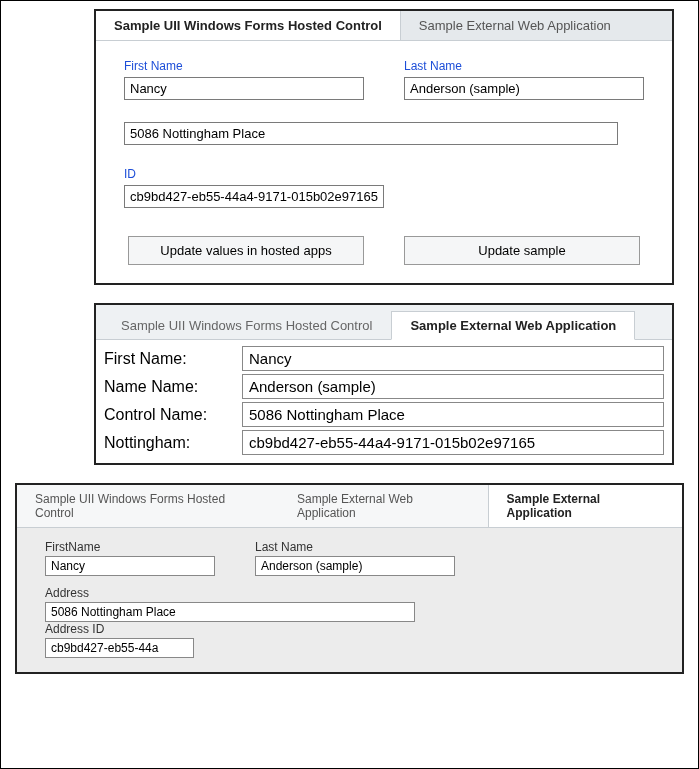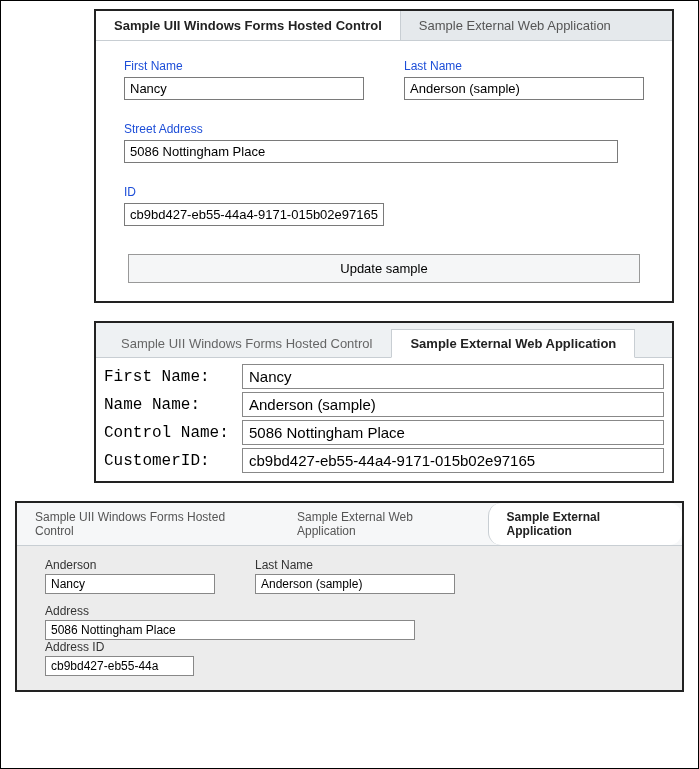--- a/index.html
+++ b/index.html
@@ -82,21 +82,21 @@
     .p2-tab.active {
       background: #fff;
       font-weight: bold;
       color: #222;
       border: 1px solid #c8ced3;
       border-bottom: 1px solid #fff;
     }
     .p2-body { border-top: 1px solid #c8ced3; margin-top: -1px; padding: 6px 8px 8px 8px; }
     .p2-grid { display: grid; grid-template-columns: 130px 1fr; row-gap: 3px; column-gap: 8px; align-items: center; }
     .p2-lab {
-      font-family: Liberation Mono, monospace;
+      font-family: Liberation Sans, sans-serif;
       font-size: 16px;
       font-weight: normal;
     }
     .p2-val {
       font-family: Arial, sans-serif;
       font-size: 15px;
       padding: 3px 6px;
       border: 1px solid #888;
       background: #fff;
       width: 100%;
@@ -111,21 +111,20 @@
     }
     .p3-tab {
       padding: 7px 18px;
       color: #555;
     }
     .p3-tab.active {
       background: #fff;
       font-weight: bold;
       color: #222;
       border-left: 1px solid #c8ced3;
-      border-radius: 13px;
     }
     .p3-body { background: #ececec; padding: 12px 28px 14px 28px; }
     .p3-row { display: flex; gap: 40px; margin-bottom: 10px; }
     .p3-field { }
     .p3-field.fn { width: 170px; }
     .p3-field.ln { width: 200px; }
     .p3-label {
       font-size: 12px;
       color: #333;
       margin-bottom: 2px;
@@ -155,62 +154,62 @@
       <div class="p1-field">
         <span class="p1-label">First Name</span>
         <input class="p1-input" value="Nancy" style="">
       </div>
       <div class="p1-field">
         <span class="p1-label">Last Name</span>
         <input class="p1-input" value="Anderson (sample)" style="">
       </div>
     </div>
     <div class="p1-wide">
-      <span class="p1-label">Street Address</span>
       <input class="p1-input" value="5086 Nottingham Place" style="">
     </div>
     <div class="p1-wide p1-id">
       <span class="p1-label">ID</span>
       <input class="p1-input" value="cb9bd427-eb55-44a4-9171-015b02e97165" style="">
     </div>
     <div class="p1-btnrow">
+      <div class="p1-btn">Update values in hosted apps</div>
       <div class="p1-btn">Update sample</div>
     </div>
   </div>
 </div>
 
 <div class="panel panel2">
   <div class="p2-tabs">
     <div class="p2-tab">Sample UII Windows Forms Hosted Control</div>
     <div class="p2-tab active">Sample External Web Application</div>
   </div>
   <div class="p2-body">
     <div class="p2-grid">
       <div class="p2-lab">First Name:</div>
       <input class="p2-val" value="Nancy" style="">
       <div class="p2-lab">Name Name:</div>
       <input class="p2-val" value="Anderson (sample)" style="">
       <div class="p2-lab">Control Name:</div>
       <input class="p2-val" value="5086 Nottingham Place" style="">
-      <div class="p2-lab">CustomerID:</div>
+      <div class="p2-lab">Nottingham:</div>
       <input class="p2-val" value="cb9bd427-eb55-44a4-9171-015b02e97165" style="">
     </div>
   </div>
 </div>
 
 <div class="panel panel3">
   <div class="p3-tabs">
     <div class="p3-tab">Sample UII Windows Forms Hosted Control</div>
     <div class="p3-tab">Sample External Web Application</div>
     <div class="p3-tab active">Sample External Application</div>
   </div>
   <div class="p3-body">
     <div class="p3-row">
       <div class="p3-field fn">
-        <span class="p3-label">Anderson</span>
+        <span class="p3-label">FirstName</span>
         <input class="p3-input" value="Nancy" style="">
       </div>
       <div class="p3-field ln">
         <span class="p3-label">Last Name</span>
         <input class="p3-input" value="Anderson (sample)" style="">
       </div>
     </div>
     <div class="p3-addr">
       <span class="p3-label">Address</span>
       <input class="p3-input" value="5086 Nottingham Place" style="">

